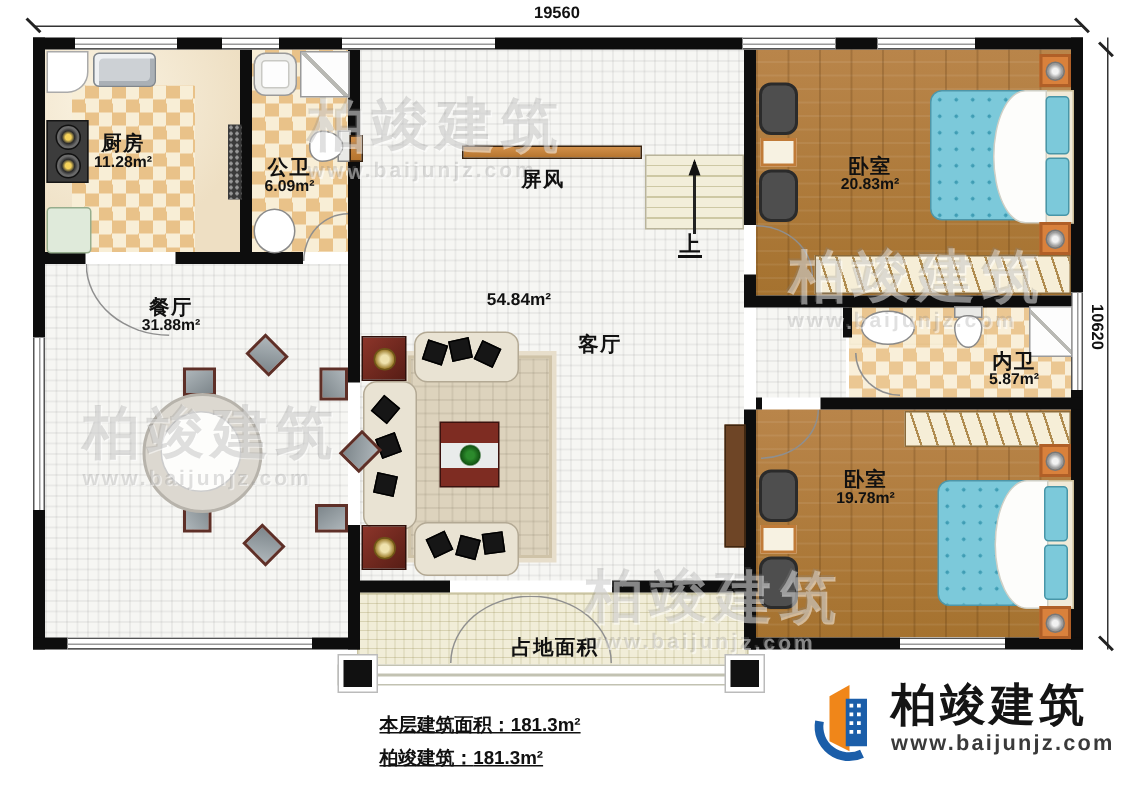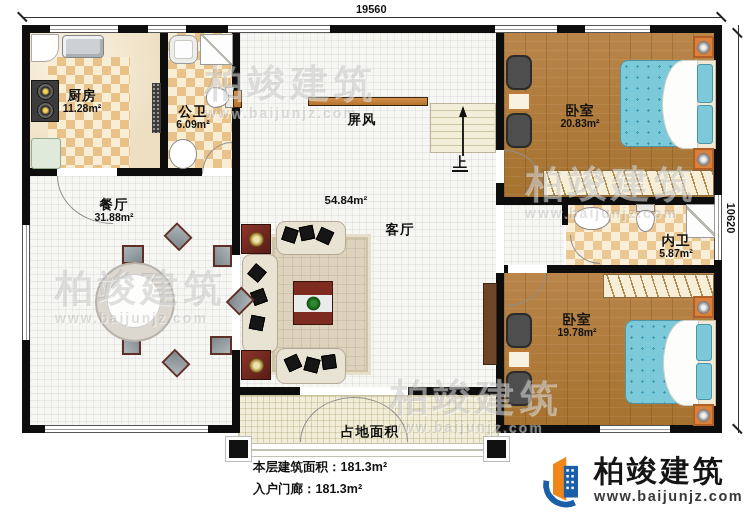--- a/index.html
+++ b/index.html
@@ -295,23 +295,23 @@
       <i>5.87m²</i>
     </div>
   <div class="rlabel" style="left:577px;top:312px;">
       <b>卧室</b>
       <i>19.78m²</i>
     </div>
   <div class="rlabel" style="left:370px;top:424px;">
       <b>占地面积</b>
     </div>
 
-  <div class="stats" style="left:253px;top:456px;">
+  <div class="stats" style="left:253px;top:472px;text-decoration:underline;">
     <div><span>本层建筑面积：</span><span>181.3m²</span></div>
-    <div><span>入户门廊：</span><span>181.3m²</span></div>
+    <div><span>柏竣建筑：</span><span>181.3m²</span></div>
   </div>
   <div class="logo">
     <svg width="50" height="56" viewBox="0 0 60 66">
       <path d="M10 34 A24 24 0 0 0 44 60" stroke="#1b5ea9" stroke-width="7" fill="none"></path>
       <polygon points="18,14 34,5 34,58 18,50" fill="#f08619"></polygon>
       <rect x="31" y="16" width="17" height="38" fill="#1b5ea9"></rect>
       <g fill="#ffffff">
         <rect x="34" y="20" width="3" height="3"></rect>
           <rect x="40" y="20" width="3" height="3"></rect>
         <rect x="34" y="27" width="3" height="3"></rect>

